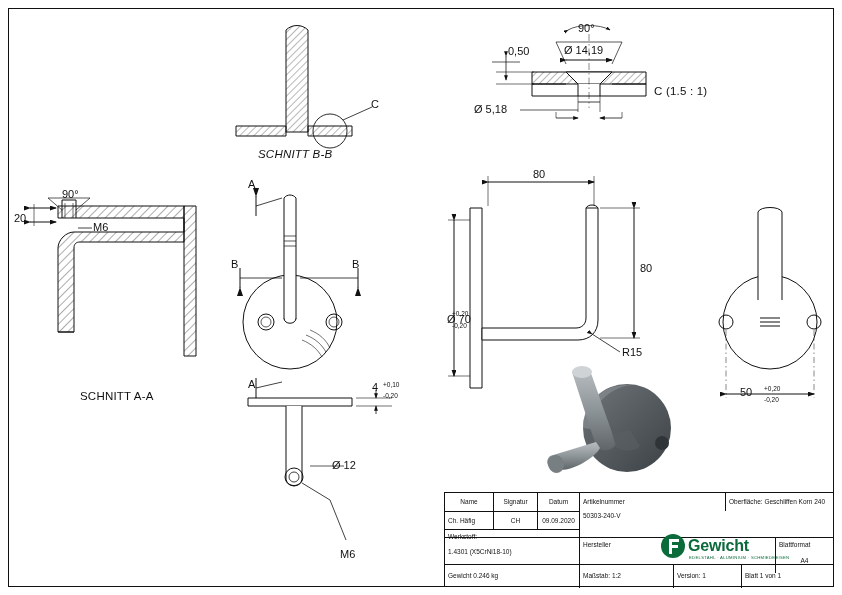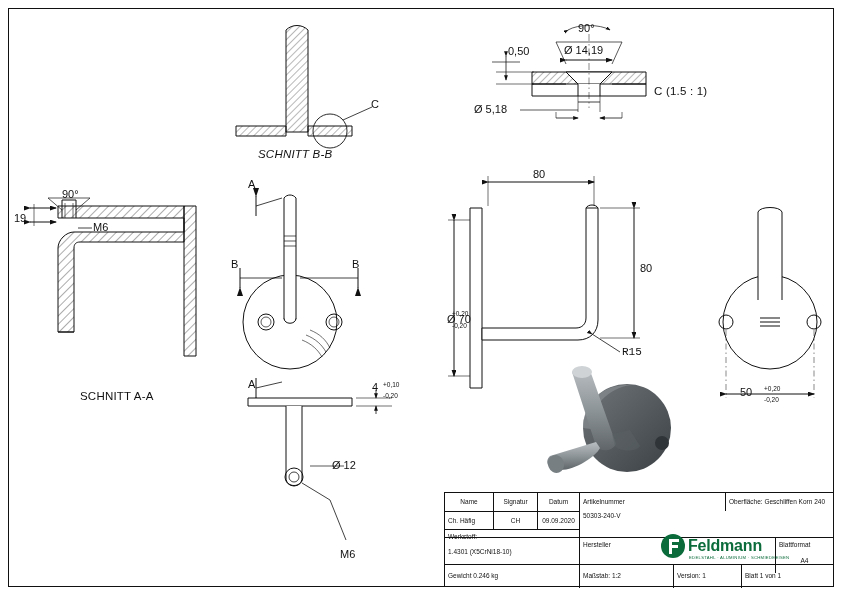--- a/index.html
+++ b/index.html
@@ -192,21 +192,21 @@
       <ellipse cx="662" cy="443" rx="7" ry="7" fill="#2f3438"></ellipse>
       <path d="M572,372 C578,366 590,368 592,376 L616,444 C612,452 600,452 596,446 Z" fill="url(#g3dbar)"></path>
       <ellipse cx="582" cy="372" rx="10" ry="6" fill="#cfd3d6"></ellipse>
       <path d="M600,448 C596,456 576,470 560,470 C548,470 544,462 550,456 L596,442 Z" fill="url(#g3dbar)"></path>
       <ellipse cx="556" cy="464" rx="8" ry="9" fill="#787f83" transform="rotate(-20 556 464)"></ellipse>
       <path d="M615,446 C620,452 636,452 640,446 L630,430 L612,434 Z" fill="#5a6064" opacity="0.55"></path>
     </g>
   </svg>
 
   <div class="lbl" style="left:62px; top:188px;">90°</div>
-  <div class="lbl" style="left:14px; top:212px;">19</div>
+  <div class="lbl" style="left:14px; top:212px;">20</div>
   <div class="lbl" style="left:93px; top:221px;">M6</div>
   <div class="lbl vw" style="left:80px; top:390px;text-align:center;">SCHNITT A-A</div>
 
   <div class="lbl vw" style="left:258px; top:148px;font-style:italic;">SCHNITT B-B</div>
   <div class="lbl" style="left:371px; top:98px;">C</div>
 
   <div class="lbl" style="left:248px; top:178px;">A</div>
   <div class="lbl" style="left:248px; top:378px;">A</div>
   <div class="lbl" style="left:231px; top:258px;">B</div>
   <div class="lbl" style="left:352px; top:258px;">B</div>
@@ -215,21 +215,21 @@
   <div class="lbl" style="left:508px; top:45px;">0,50</div>
   <div class="lbl" style="left:564px; top:44px;">Ø 14,19</div>
   <div class="lbl" style="left:474px; top:103px;">Ø 5,18</div>
   <div class="lbl vw" style="left:654px; top:85px;">C (1.5 : 1)</div>
 
   <div class="lbl" style="left:533px; top:168px;">80</div>
   <div class="lbl" style="left:640px; top:262px;">80</div>
   <div class="lbl" style="left:418px; top:313px;margin-left:29px;">Ø 70</div>
   <div class="tol" style="left:452px; top:310px;">+0,20</div>
   <div class="tol" style="left:452px; top:322px;">-0,20</div>
-  <div class="lbl" style="left:622px; top:346px;font-family:Liberation Mono, monospace;">R15</div>
+  <div class="lbl" style="left:622px; top:346px;">R15</div>
 
   <div class="lbl" style="left:740px; top:386px;">50</div>
   <div class="tol" style="left:764px; top:385px;">+0,20</div>
   <div class="tol" style="left:764px; top:396px;">-0,20</div>
 
   <div class="lbl" style="left:372px; top:381px;">4</div>
   <div class="tol" style="left:383px; top:381px;">+0,10</div>
   <div class="tol" style="left:383px; top:392px;">-0,20</div>
   <div class="lbl" style="left:332px; top:459px;">Ø 12</div>
   <div class="lbl" style="left:340px; top:548px;">M6</div>
@@ -261,16 +261,16 @@
     <div style="position:absolute; left:134px; top:36px; width:1px; height:59px; background:#111;"></div>
     <div style="position:absolute; left:330px; top:44px; width:1px; height:27px; background:#111;"></div>
     <div style="position:absolute; left:0; top:44px; width:388px; height:1px; background:#111;"></div>
     <div style="position:absolute; left:0; top:71px; width:388px; height:1px; background:#111;"></div>
   </div>
 
   <svg style="left:660px; top:533px; position:absolute;" width="26" height="26">
     <circle cx="13" cy="13" r="12" fill="#0b6b3a"></circle>
     <path d="M9,6 L19,6 L19,9 L12,9 L12,12 L18,12 L18,15 L12,15 L12,21 L9,21 Z" fill="#fff"></path>
   </svg>
-  <div class="brand" style="left:688px; top:537px;">Feldmann</div>
+  <div class="brand" style="left:688px; top:537px;">Gewicht</div>
   <div class="brandsub" style="left:689px; top:555px;">EDELSTAHL · ALUMINIUM · SCHMIEDEEISEN</div>
 
 </div>
 
 </body></html>

